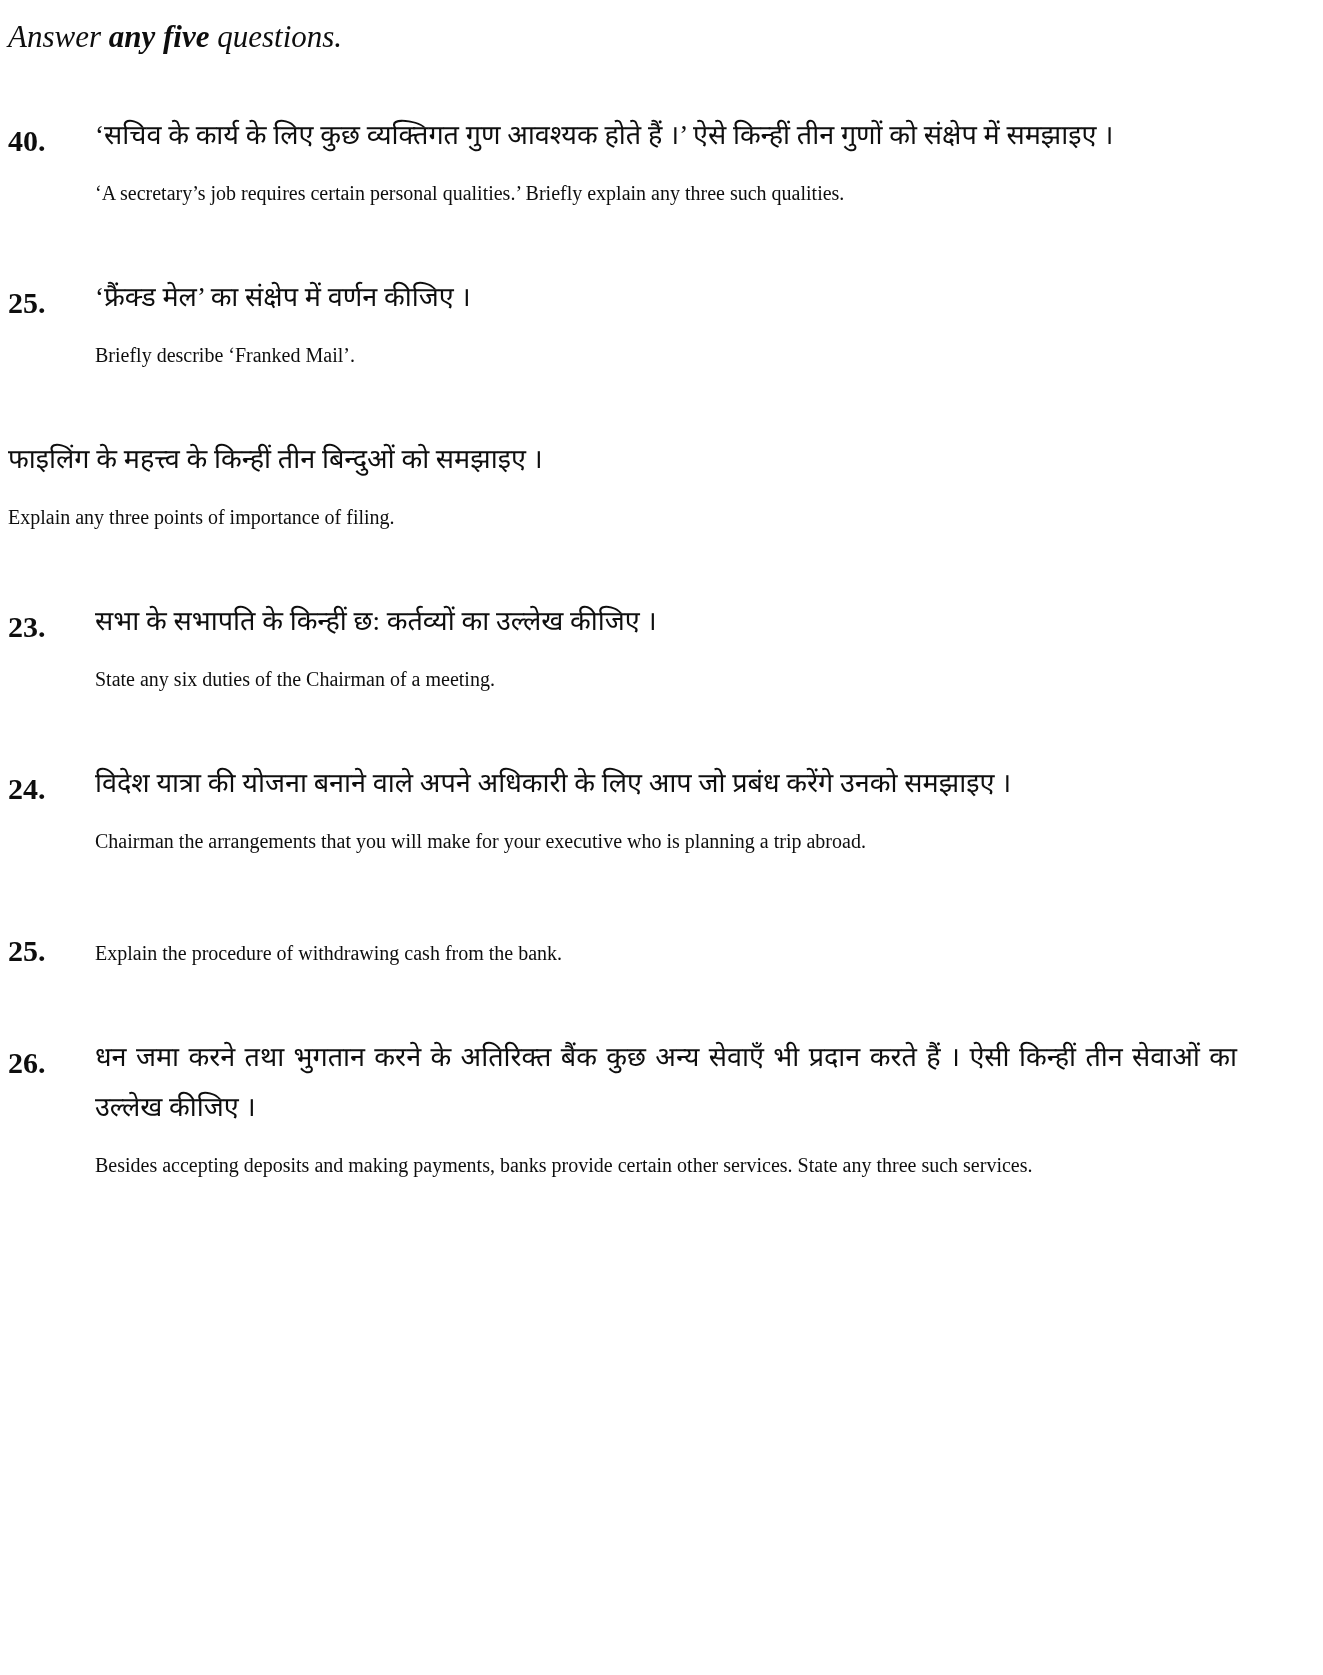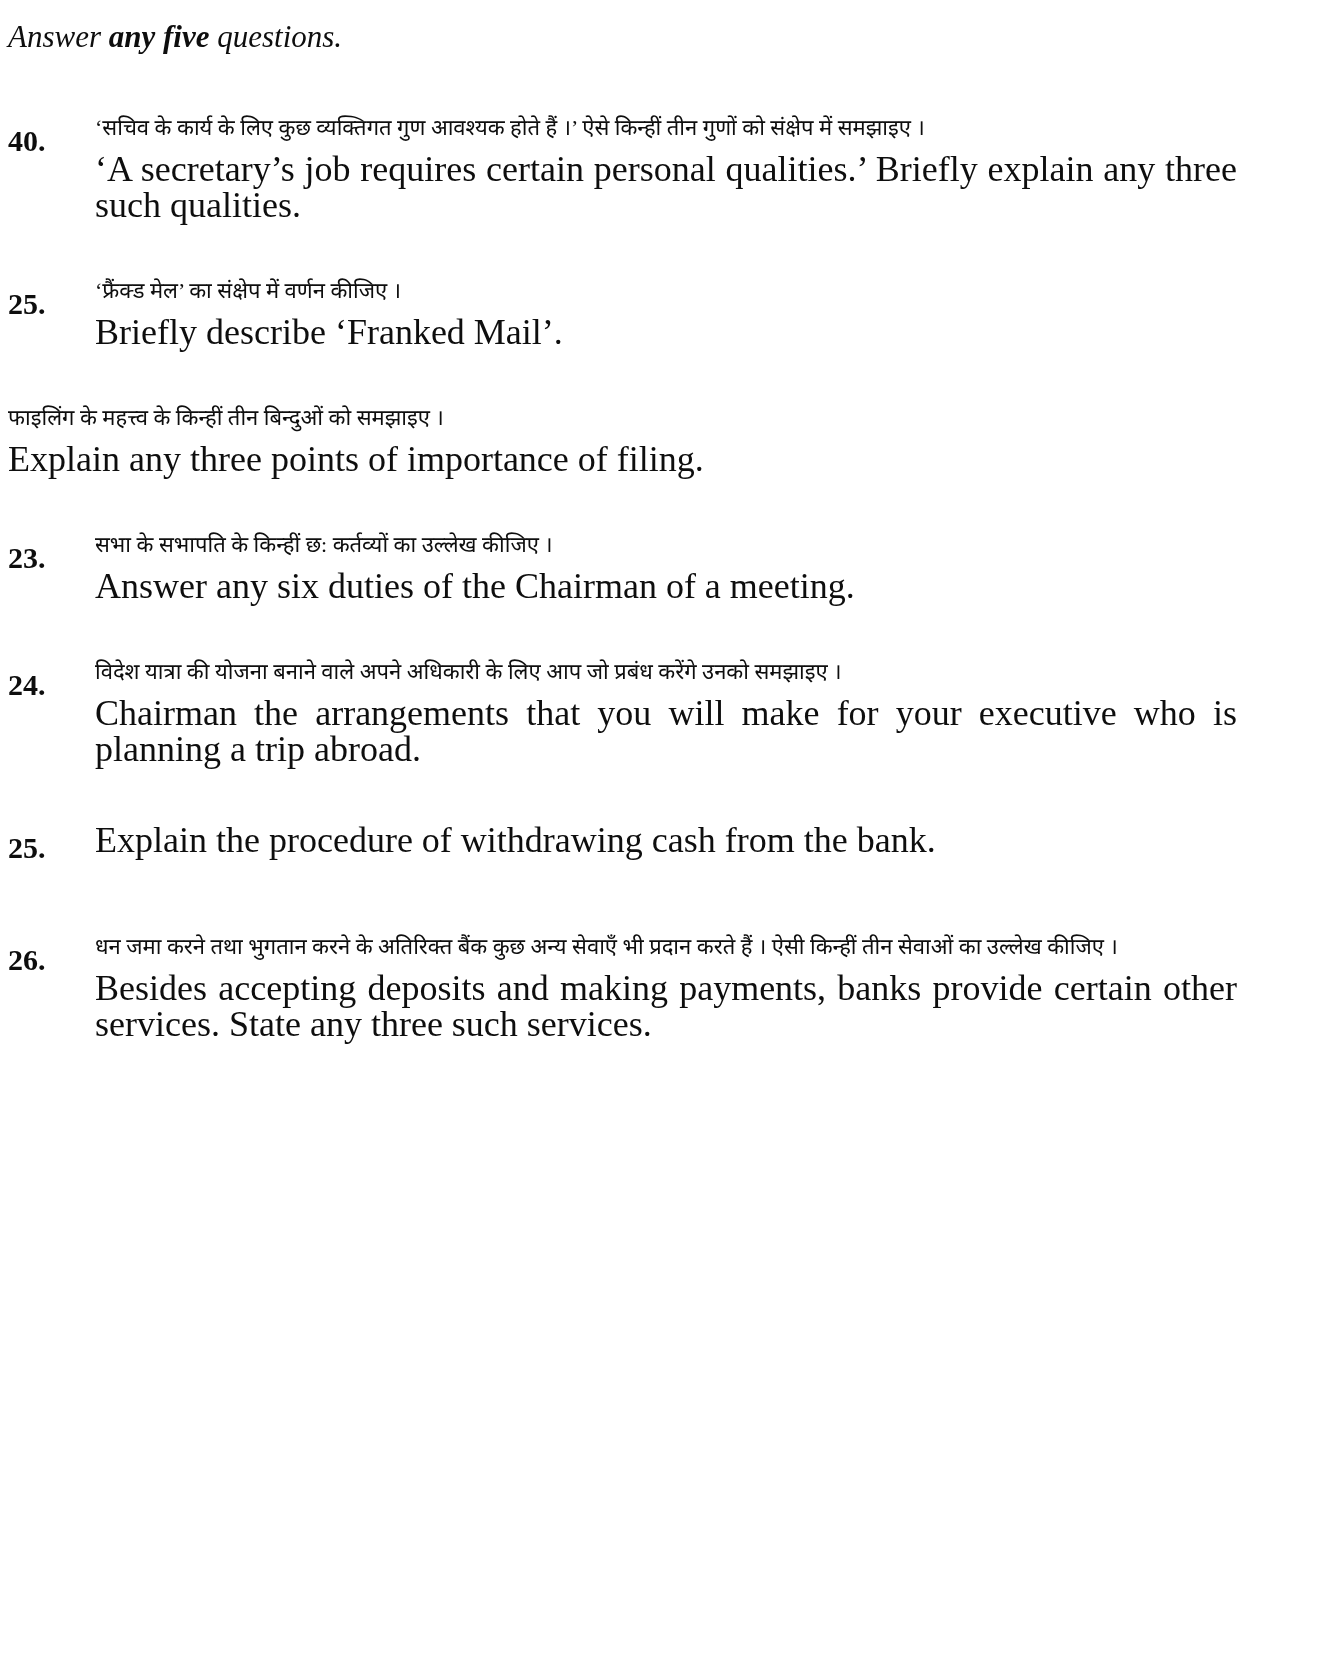--- a/index.html
+++ b/index.html
@@ -38,28 +38,28 @@
     flex: 0 0 87px;
     width: 87px;
     font-weight: bold;
     font-size: 30px;
     line-height: 62px;
   }
   .qbody {
     flex: 1;
   }
   .hindi {
-    font-size: 22px;
-    line-height: 36px;
+    font-size: 27px;
+    line-height: 50px;
     text-align: justify;
     text-justify: inter-word;
   }
   .english {
-    font-size: 36px;
-    line-height: 36px;
+    font-size: 20px;
+    line-height: 57px;
     text-align: justify;
     text-justify: inter-word;
     margin-top: 5px;
   }
 </style>
 </head>
 <body>
 
 <div class="page">
 
@@ -85,21 +85,21 @@
     <div class="qbody">
       <p class="hindi">फाइलिंग के महत्त्व के किन्हीं तीन बिन्दुओं को समझाइए ।</p>
       <p class="english">Explain any three points of importance of filing.</p>
     </div>
   </div>
 
   <div class="question">
     <div class="qnum">23.</div>
     <div class="qbody">
       <p class="hindi">सभा के सभापति के किन्हीं छ: कर्तव्यों का उल्लेख कीजिए ।</p>
-      <p class="english">Answer any six duties of the Chairman of a meeting.</p>
+      <p class="english">State any six duties of the Chairman of a meeting.</p>
     </div>
   </div>
 
   <div class="question">
     <div class="qnum">24.</div>
     <div class="qbody">
       <p class="hindi">विदेश यात्रा की योजना बनाने वाले अपने अधिकारी के लिए आप जो प्रबंध करेंगे उनको समझाइए ।</p>
       <p class="english">Chairman the arrangements that you will make for your executive who is planning a trip abroad.</p>
     </div>
   </div>

